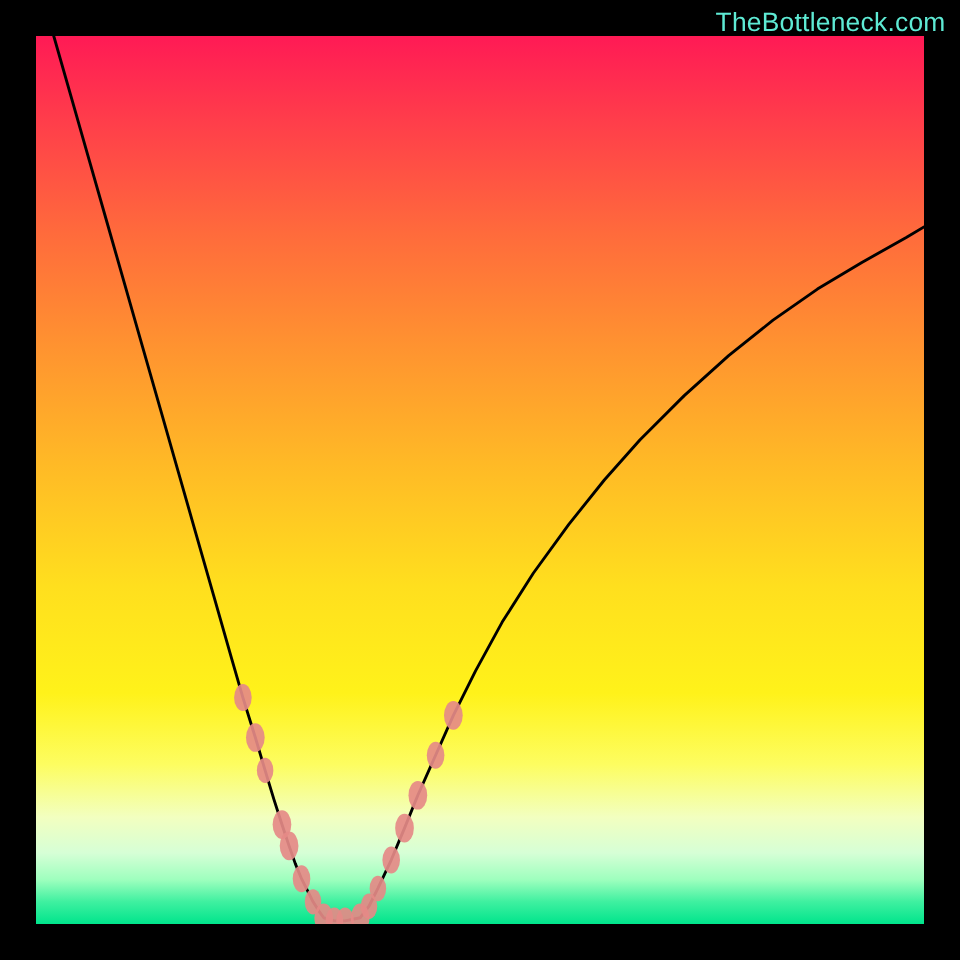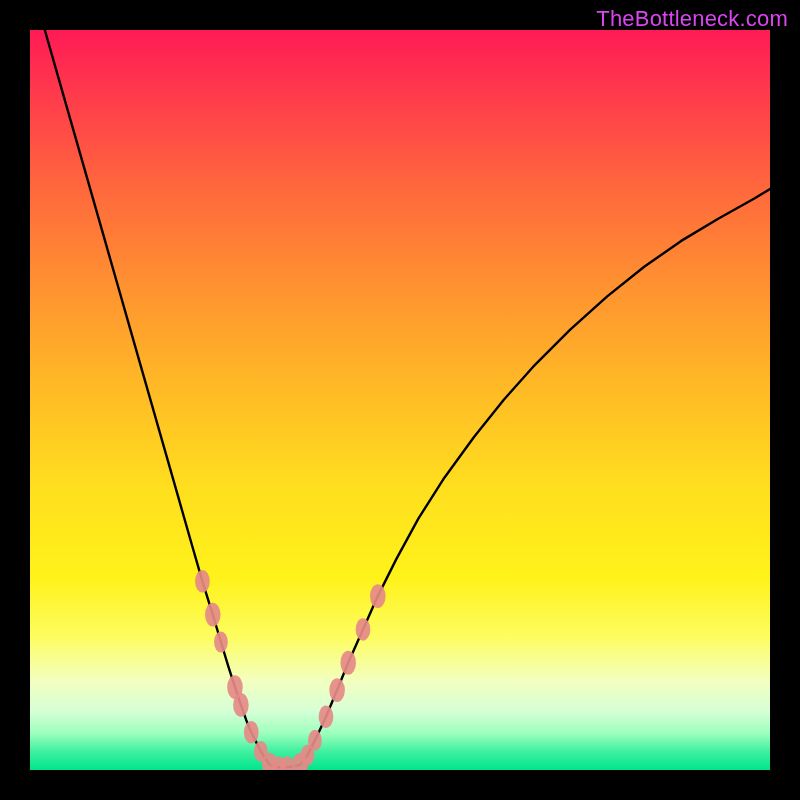--- a/index.html
+++ b/index.html
@@ -38,21 +38,21 @@
       #d6ffd6 92%,
       #9effbe 95%,
       #3ff0a0 97.5%,
       #00e58c 100%
     );
   }
   .watermark {
     position: absolute;
     top: 6px;
     right: 12px;
-    color: #d946ef;
+    color: #5eead4;
     font-size: 22px;
     font-weight: 500;
     letter-spacing: 0.2px;
     user-select: none;
   }
   svg.curve {
     position: absolute;
     top: 0;
     left: 0;
     width: 740px;

